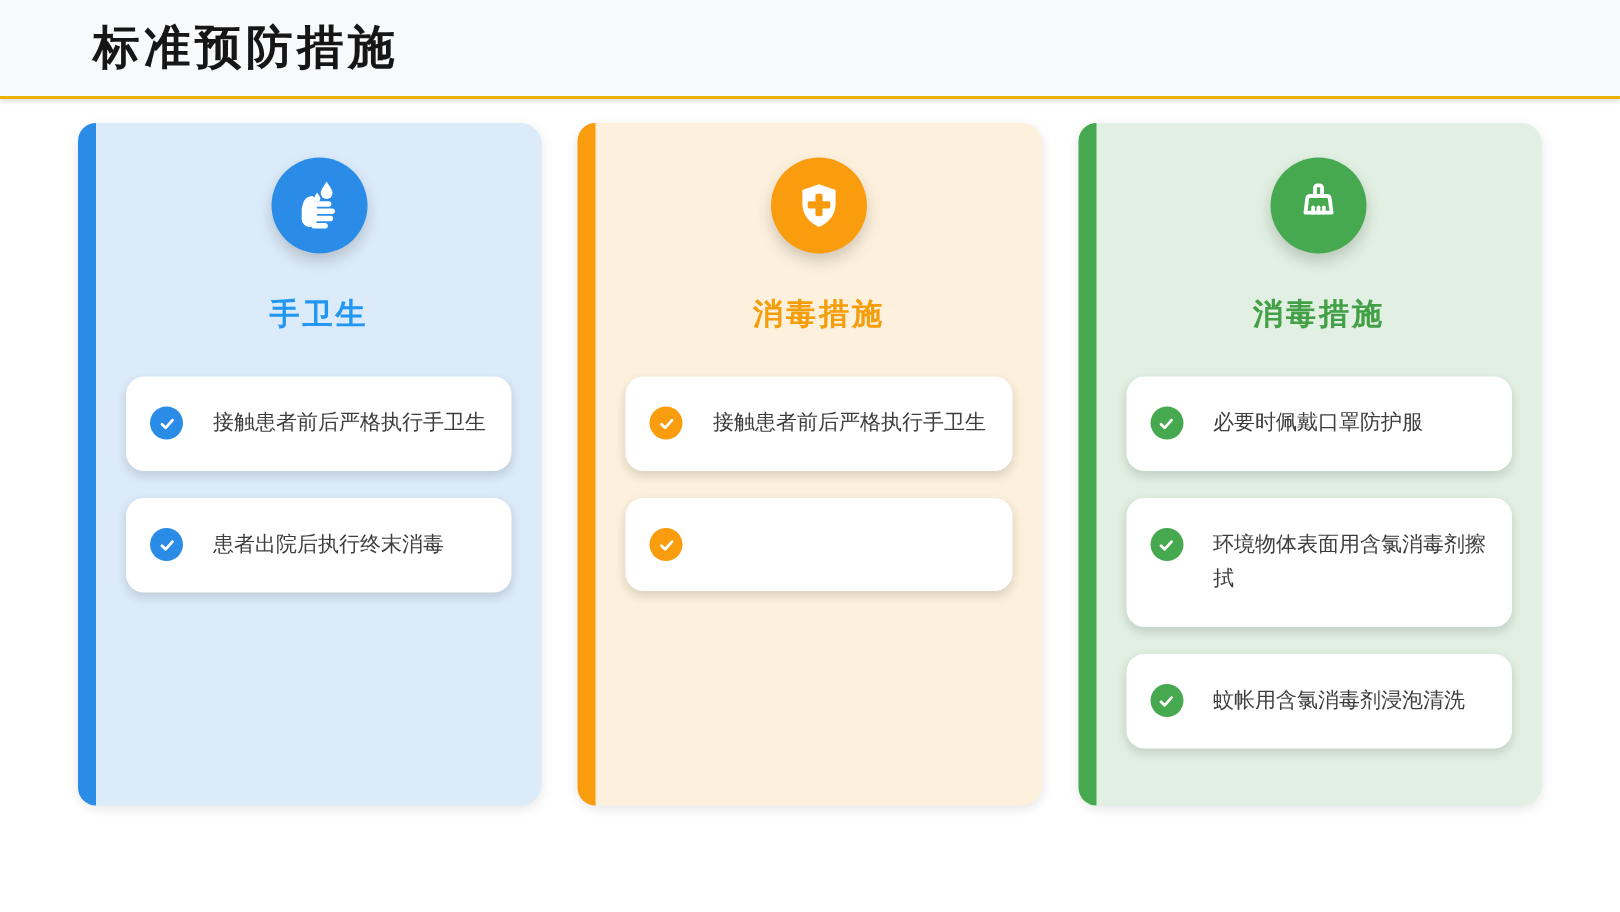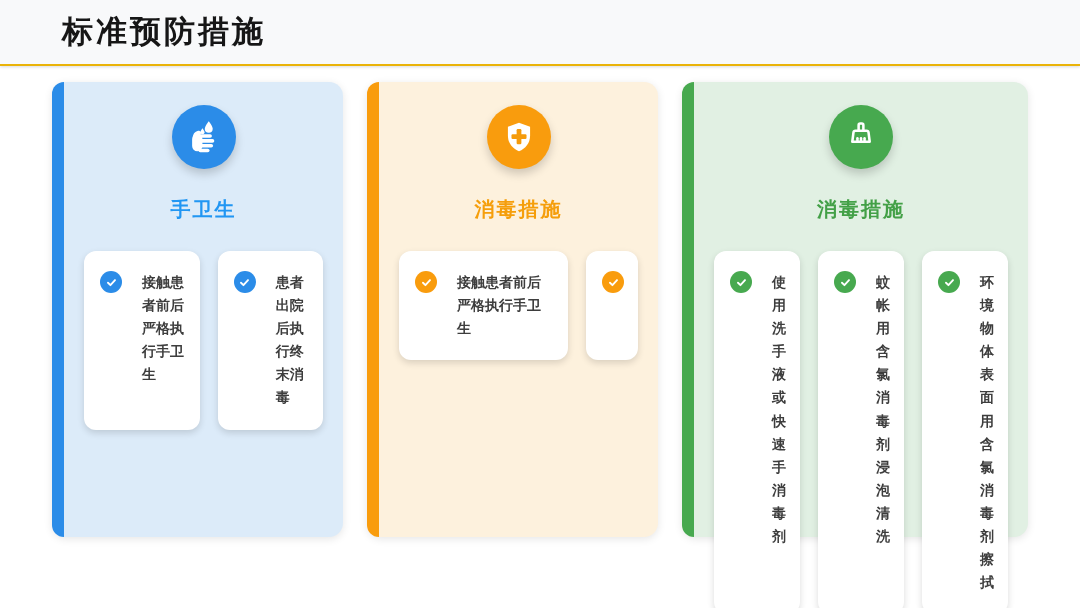--- a/index.html
+++ b/index.html
@@ -66,24 +66,23 @@
     margin-top: 27px;
     font-size: 20px;
     font-weight: bold;
     letter-spacing: 2px;
     color: var(--title);
   }
   .items {
     list-style: none;
     margin-top: 28px;
     display: flex;
-    flex-direction: row;
+    flex-direction: column;
     gap: 18px;
     text-align: left;
-    font-weight: bold;
   }
   .item {
     background: #ffffff;
     border-radius: 12px;
     padding: 20px 14px 20px 16px;
     display: flex;
     align-items: flex-start;
     gap: 20px;
     box-shadow: 0 3px 7px rgba(0,0,0,0.14);
   }
@@ -195,35 +194,35 @@
         </svg>
       </div>
       <h2 class="card-title">消毒措施</h2>
       <ul class="items">
         <li class="item">
           <span class="check">
             <svg width="13" height="13" viewBox="0 0 24 24" fill="none" stroke="#ffffff" stroke-width="3.4" stroke-linecap="round" stroke-linejoin="round">
                 <path d="M5.5 12.5 L10 17 L18.5 7.5"></path>
               </svg>
           </span>
-          <span class="item-text">使用洗手液或快速手消毒剂</span>
+          <span class="item-text">必要时佩戴口罩防护服</span>
+        </li>
+        <li class="item">
+          <span class="check">
+            <svg width="13" height="13" viewBox="0 0 24 24" fill="none" stroke="#ffffff" stroke-width="3.4" stroke-linecap="round" stroke-linejoin="round">
+                <path d="M5.5 12.5 L10 17 L18.5 7.5"></path>
+              </svg>
+          </span>
+          <span class="item-text">环境物体表面用含氯消毒剂擦拭</span>
         </li>
         <li class="item">
           <span class="check">
             <svg width="13" height="13" viewBox="0 0 24 24" fill="none" stroke="#ffffff" stroke-width="3.4" stroke-linecap="round" stroke-linejoin="round">
                 <path d="M5.5 12.5 L10 17 L18.5 7.5"></path>
               </svg>
           </span>
           <span class="item-text">蚊帐用含氯消毒剂浸泡清洗</span>
-        </li>
-        <li class="item">
-          <span class="check">
-            <svg width="13" height="13" viewBox="0 0 24 24" fill="none" stroke="#ffffff" stroke-width="3.4" stroke-linecap="round" stroke-linejoin="round">
-                <path d="M5.5 12.5 L10 17 L18.5 7.5"></path>
-              </svg>
-          </span>
-          <span class="item-text">环境物体表面用含氯消毒剂擦拭</span>
         </li>
       </ul>
     </div>
   </section>
 
 </main>
 
 </body></html>

